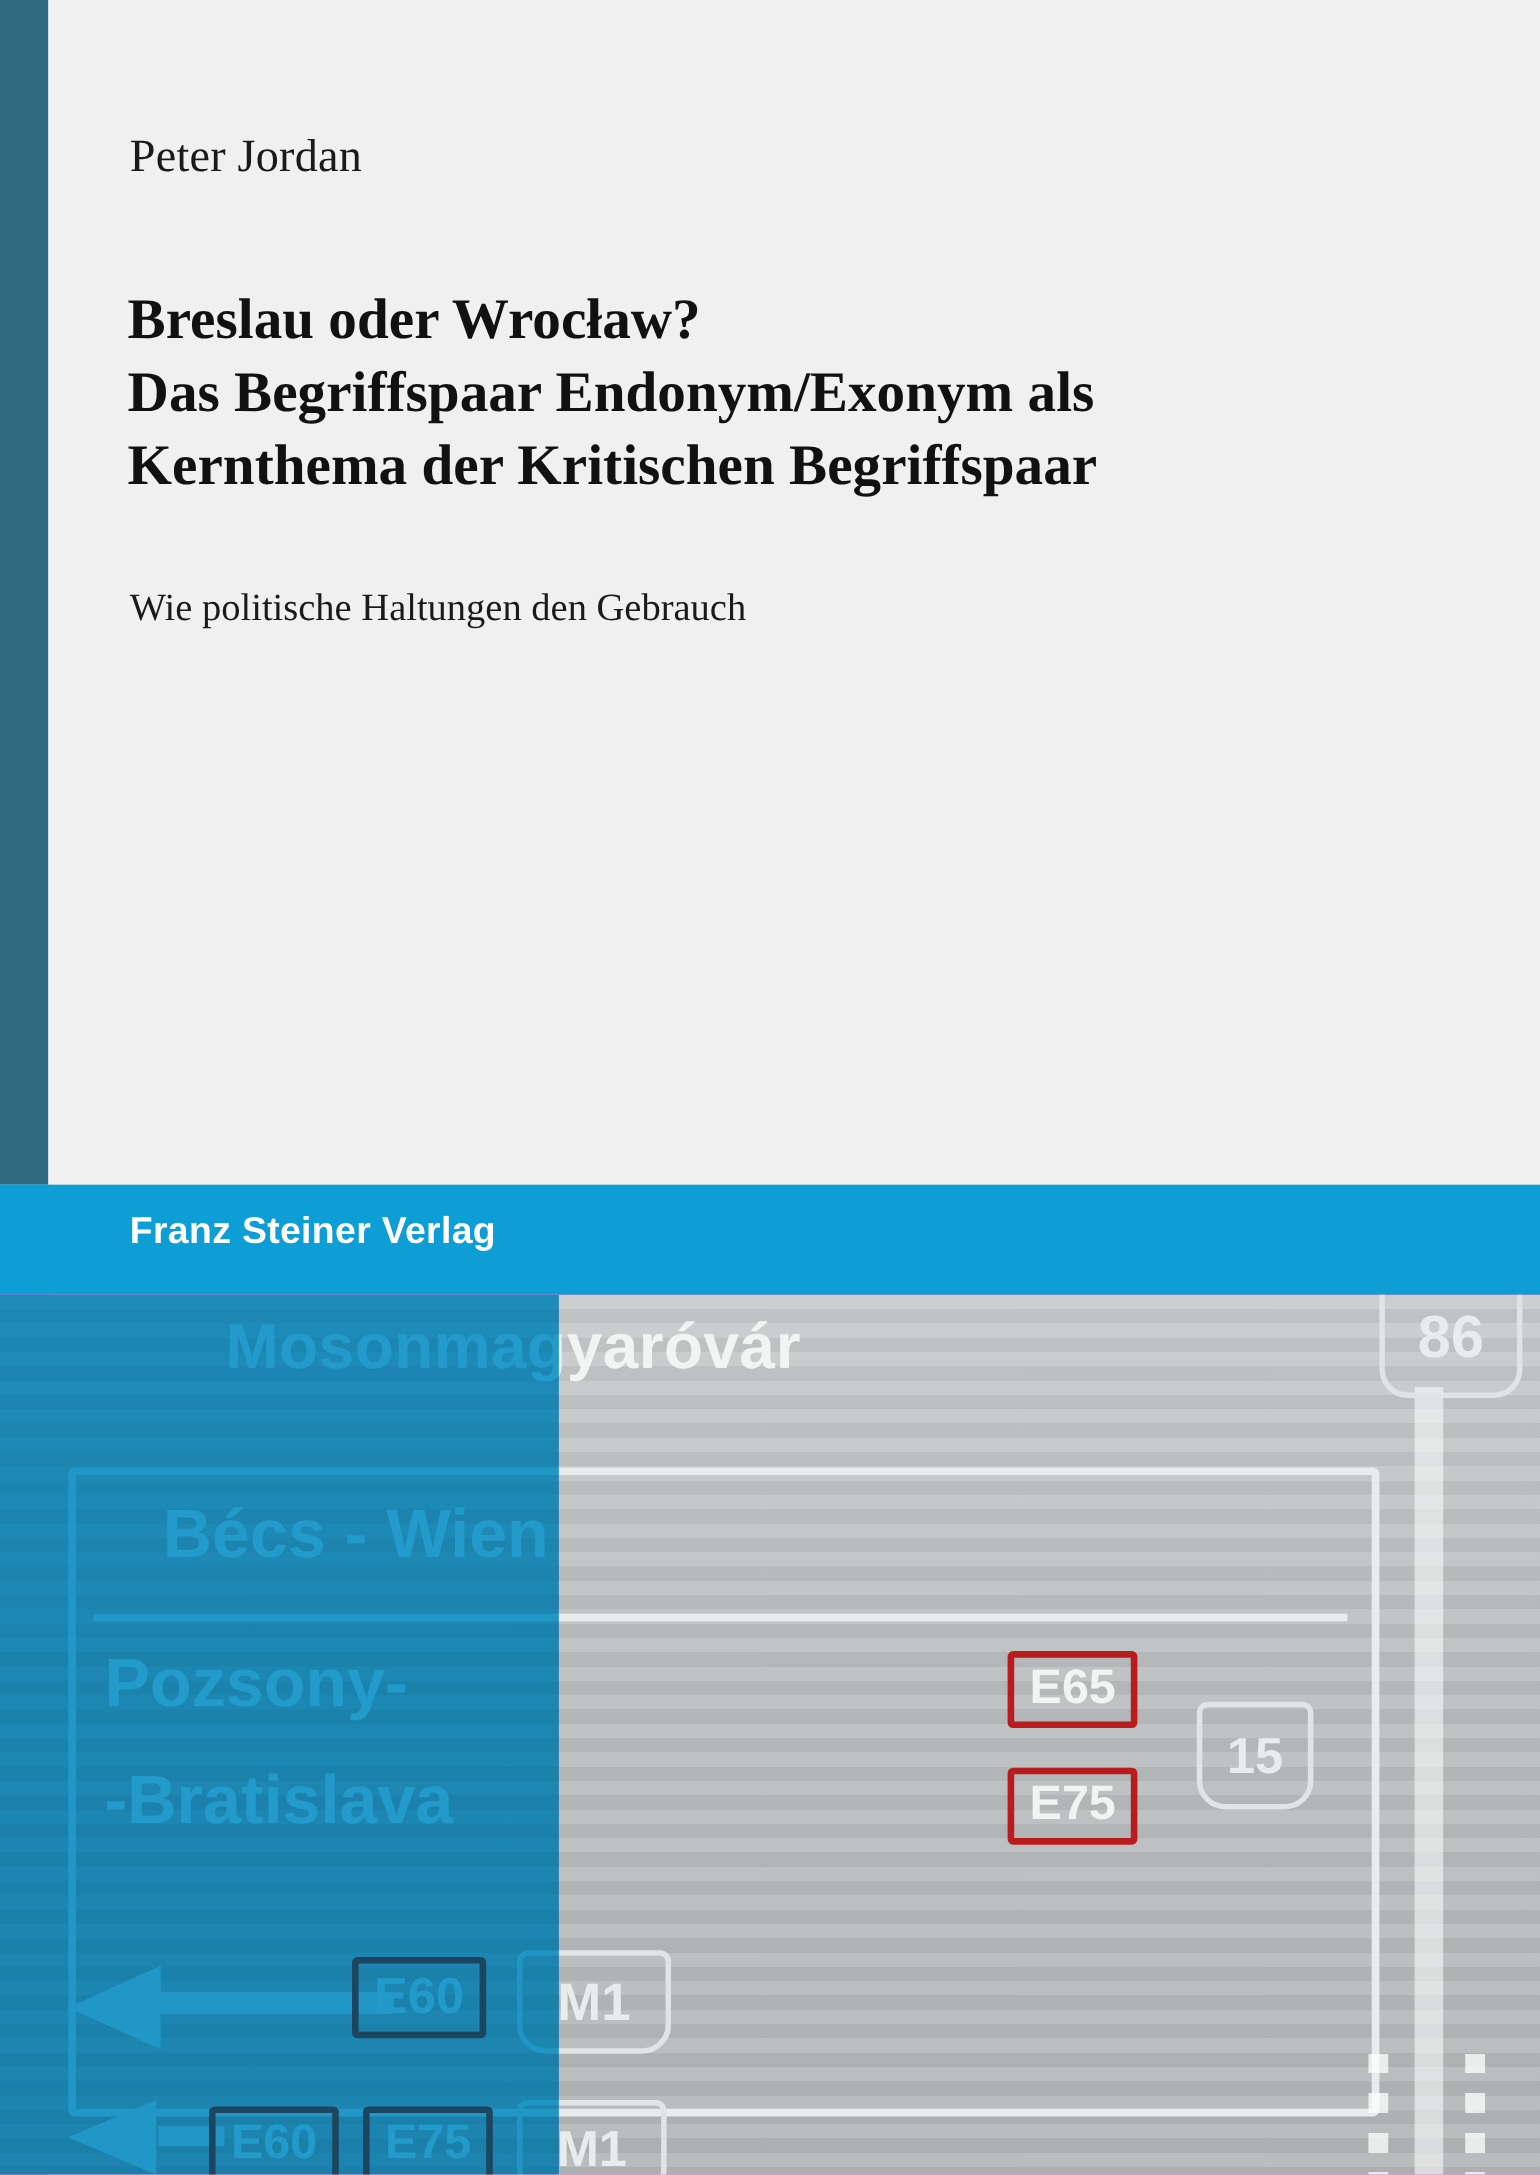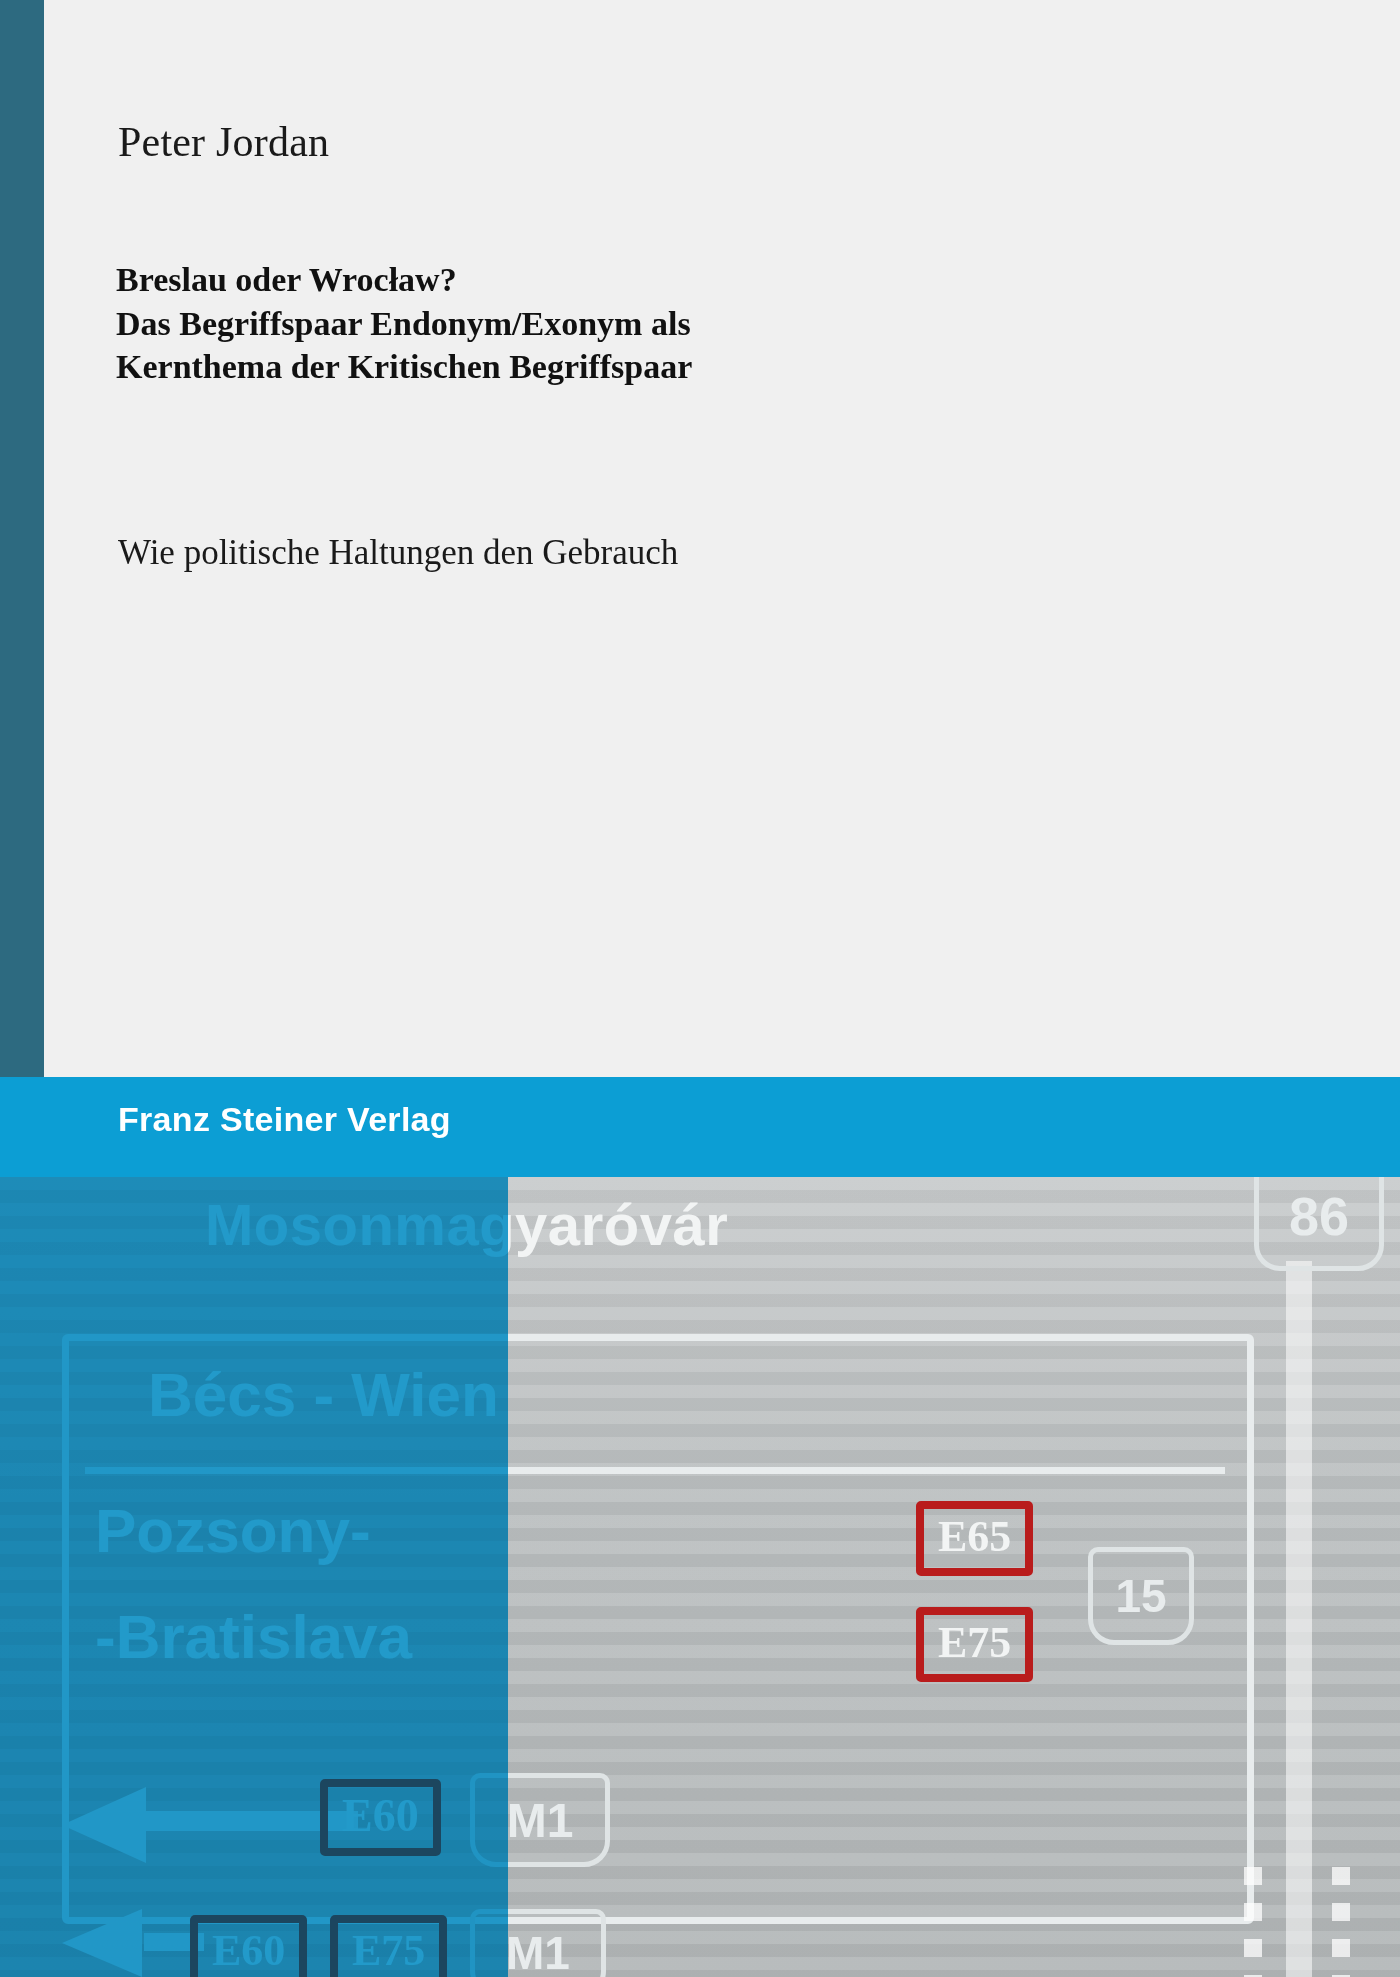--- a/index.html
+++ b/index.html
@@ -65,21 +65,21 @@
     top: 118px;
     font-size: 42px;
     color: #1a1a1a;
     letter-spacing: 0.2px;
   }
   .title {
     position: absolute;
     left: 116px;
     top: 258px;
     width: 1150px;
-    font-size: 34px;
+    font-size: 52px;
     line-height: 1.28;
     color: #111111;
     font-weight: 600;
   }
   .title .line {
     display: block;
     white-space: nowrap;
   }
   .subtitle {
     position: absolute;
@@ -218,25 +218,25 @@
     left: 95px;
     top: 424px;
     font-family: Liberation Sans, sans-serif;
     font-size: 62px;
     font-weight: bold;
     color: #f2f4f4;
     white-space: nowrap;
   }
   .route-box {
     position: absolute;
-    font-family: Liberation Serif, serif;
+    font-family: Liberation Sans, sans-serif;
     font-size: 44px;
     font-weight: bold;
     color: #f2f4f4;
-    border: 8px solid #b91c1c;
+    border: 6px solid #b91c1c;
     border-radius: 5px;
     padding: 2px 14px 6px 14px;
     white-space: nowrap;
   }
   .r-e65 { left: 916px; top: 324px; }
   .r-e75 { left: 916px; top: 430px; }
   .shield {
     position: absolute;
     font-family: "Liberation Sans", sans-serif;
     font-weight: bold;

